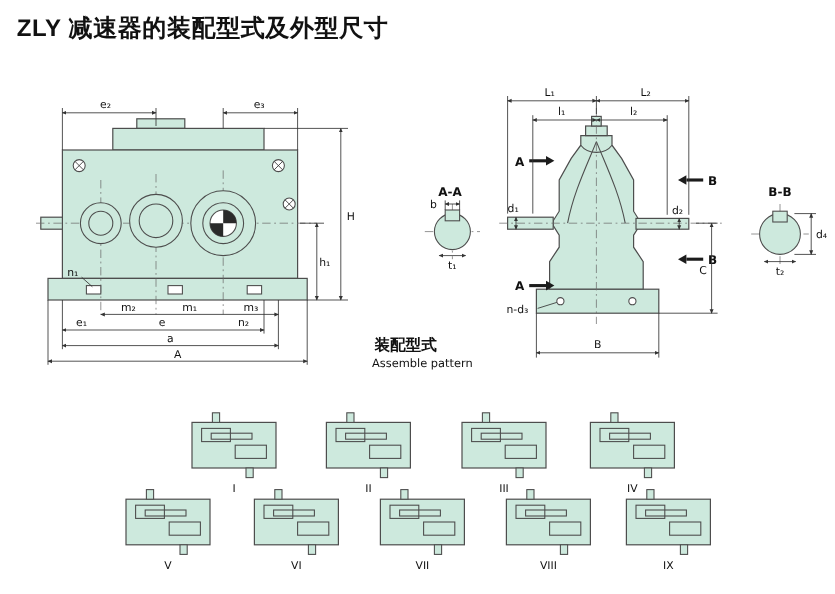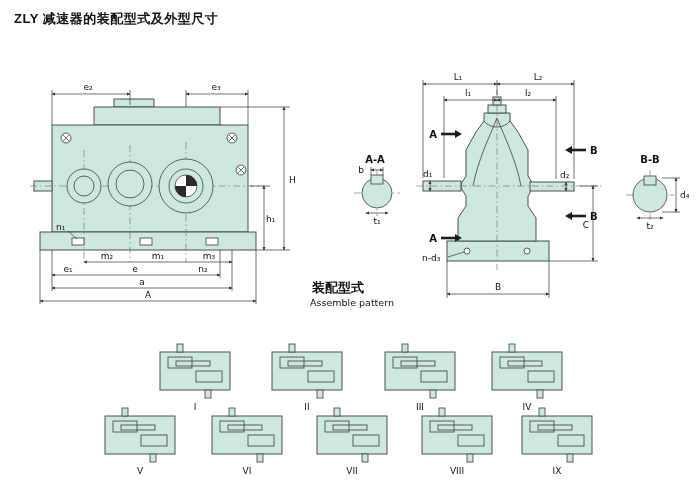--- a/index.html
+++ b/index.html
@@ -1,18 +1,18 @@
 <!DOCTYPE html>
 <html><head>
 <meta charset="utf-8">
 <style>
   html,body{margin:0;padding:0;background:#fff;}
   .page{position:relative;width:696px;height:495px;background:#fff;overflow:hidden;
         font-family:"Liberation Sans","DejaVu Sans",sans-serif;}
-  .title{position:absolute;left:14px;top:10px;margin:0;font-size:13px;font-weight:bold;
+  .title{position:absolute;left:14px;top:10px;margin:0;font-size:20px;font-weight:bold;
          color:#111;letter-spacing:.5px;}
   svg{position:absolute;left:0;top:0;}
   .mint{fill:#cde9dd;stroke:#4d4d4d;stroke-width:1;}
   .part{fill:#cde9dd;stroke:#4d4d4d;stroke-width:.9;}
   .holl{fill:#fff;stroke:#4d4d4d;stroke-width:.9;}
   .gpart{fill:none;stroke:#4d4d4d;stroke-width:.9;}
   .ln{stroke:#4d4d4d;stroke-width:.9;fill:none;}
   .dim{stroke:#333;stroke-width:.7;fill:none;}
   .dima{stroke:#333;stroke-width:.7;fill:none;marker-start:url(#arr);marker-end:url(#arr);}
   .cl{stroke:#6a6a6a;stroke-width:.6;fill:none;stroke-dasharray:7 3 1.5 3;}

